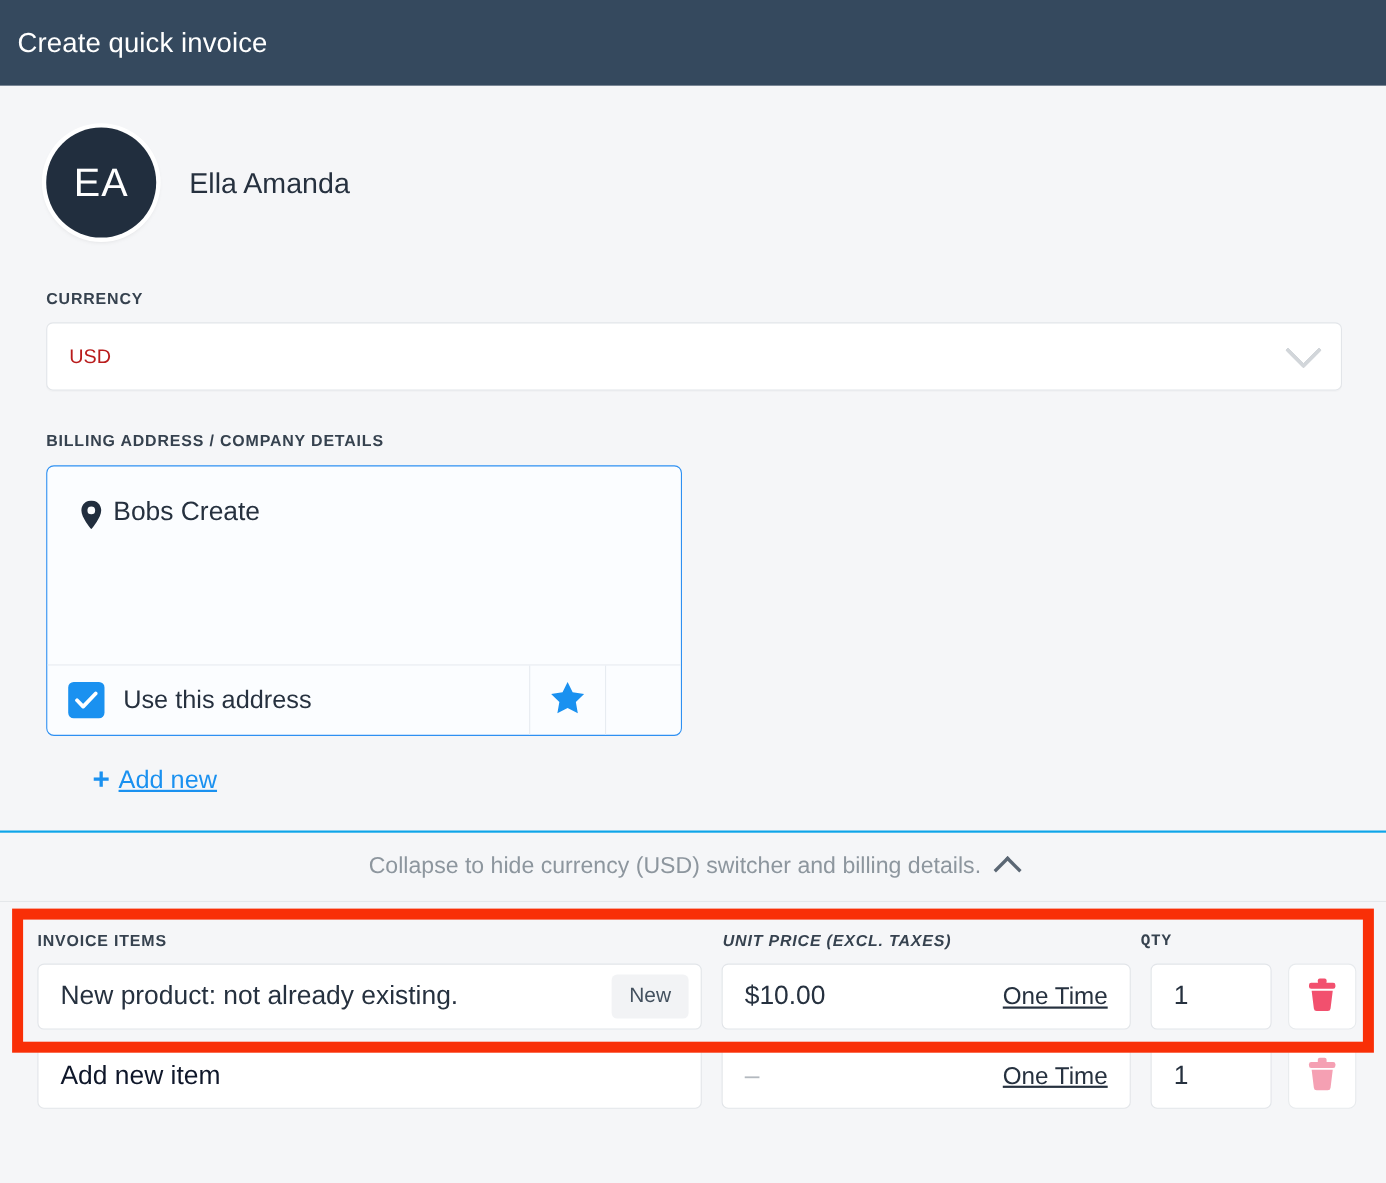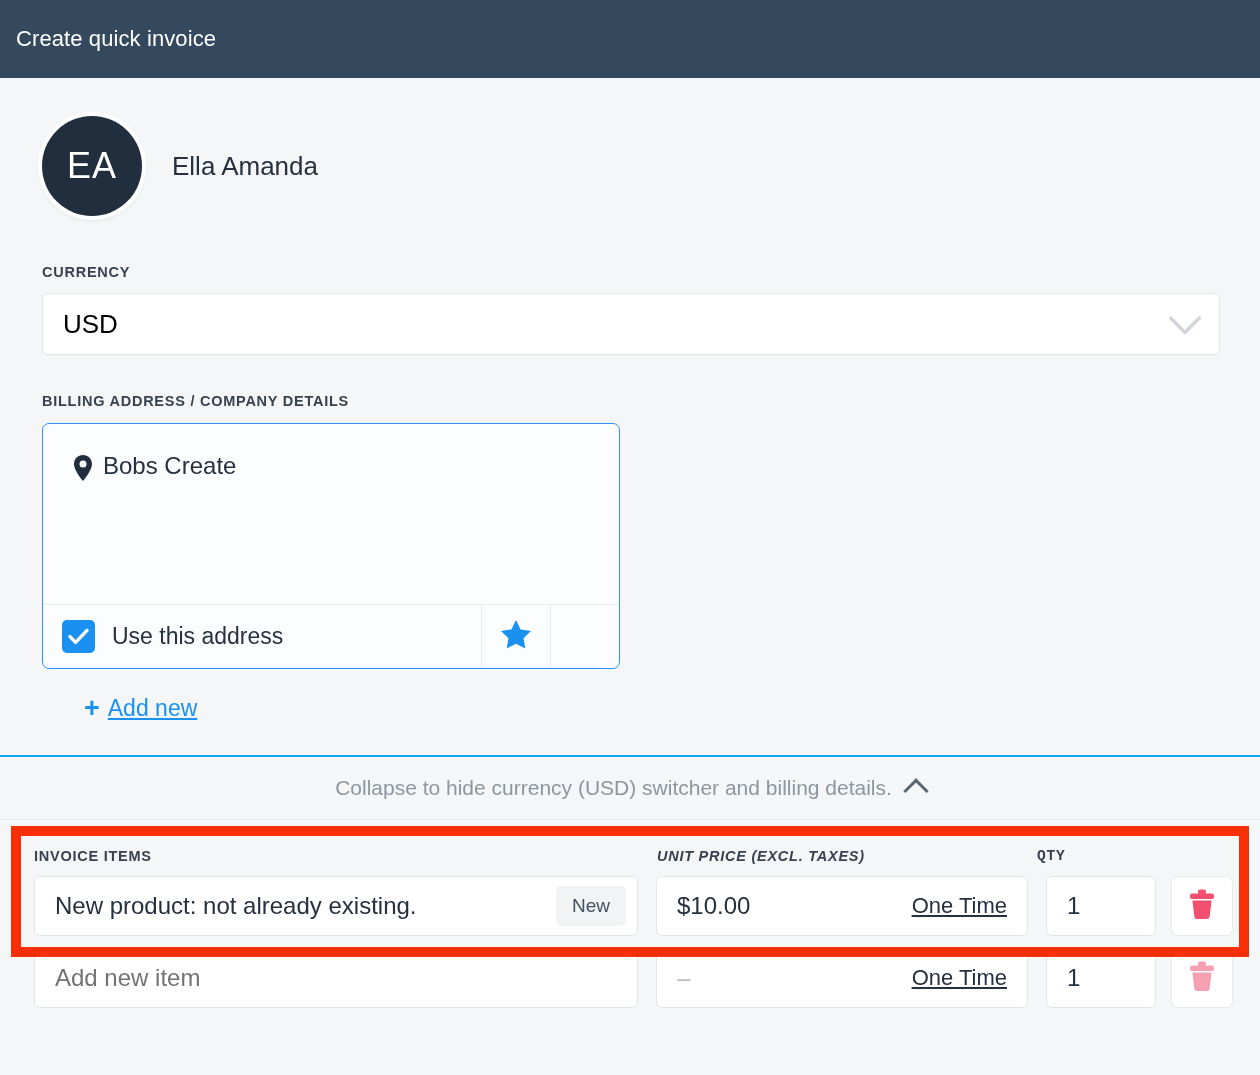--- a/index.html
+++ b/index.html
@@ -20,21 +20,21 @@
   .titlebar {
     height: 78px;
     background: #35495e;
     display: flex;
     align-items: center;
     padding: 0 16px;
     box-sizing: border-box;
   }
   .titlebar-title {
     color: #ffffff;
-    font-size: 22px;
+    font-size: 25px;
     font-weight: 400;
     letter-spacing: .1px;
   }
 
   
   .body-area {
     background: #f5f6f8;
     padding: 0 0 0 0;
   }
 
@@ -81,21 +81,21 @@
     background: #fff;
     border: 1px solid #e2e5e9;
     border-radius: 6px;
     box-sizing: border-box;
     display: flex;
     align-items: center;
     justify-content: space-between;
     padding: 0 22px 0 20px;
     box-shadow: 0 1px 1px rgba(0,0,0,.02);
   }
-  .select-value { font-size: 26px; color: #000000; }
+  .select-value { font-size: 18px; color: #b91c1c; }
   .chev-down {
     width: 20px; height: 20px;
     border-right: 4px solid #d2d6da;
     border-bottom: 4px solid #d2d6da;
     transform: rotate(45deg) translate(-4px,-4px);
     border-radius: 2px;
   }
 
   
   .billing-block { padding: 38px 0 0 42px; }
@@ -229,21 +229,21 @@
     background: #fff;
     border: 1px solid #e2e5e9;
     border-radius: 6px;
     box-sizing: border-box;
     display: flex;
     align-items: center;
     justify-content: space-between;
     padding: 0 11px 0 20px;
   }
   .input-name-text { font-size: 24px; color: #26313f; }
-  .input-name-text.placeholder { color: #737373; }
+  .input-name-text.placeholder { color: #0f172a; }
   .badge-new {
     background: #f2f3f5;
     color: #44515f;
     font-size: 19px;
     border-radius: 5px;
     padding: 9px 16px;
     flex: none;
   }
   .input-price {
     margin-left: 18px;

